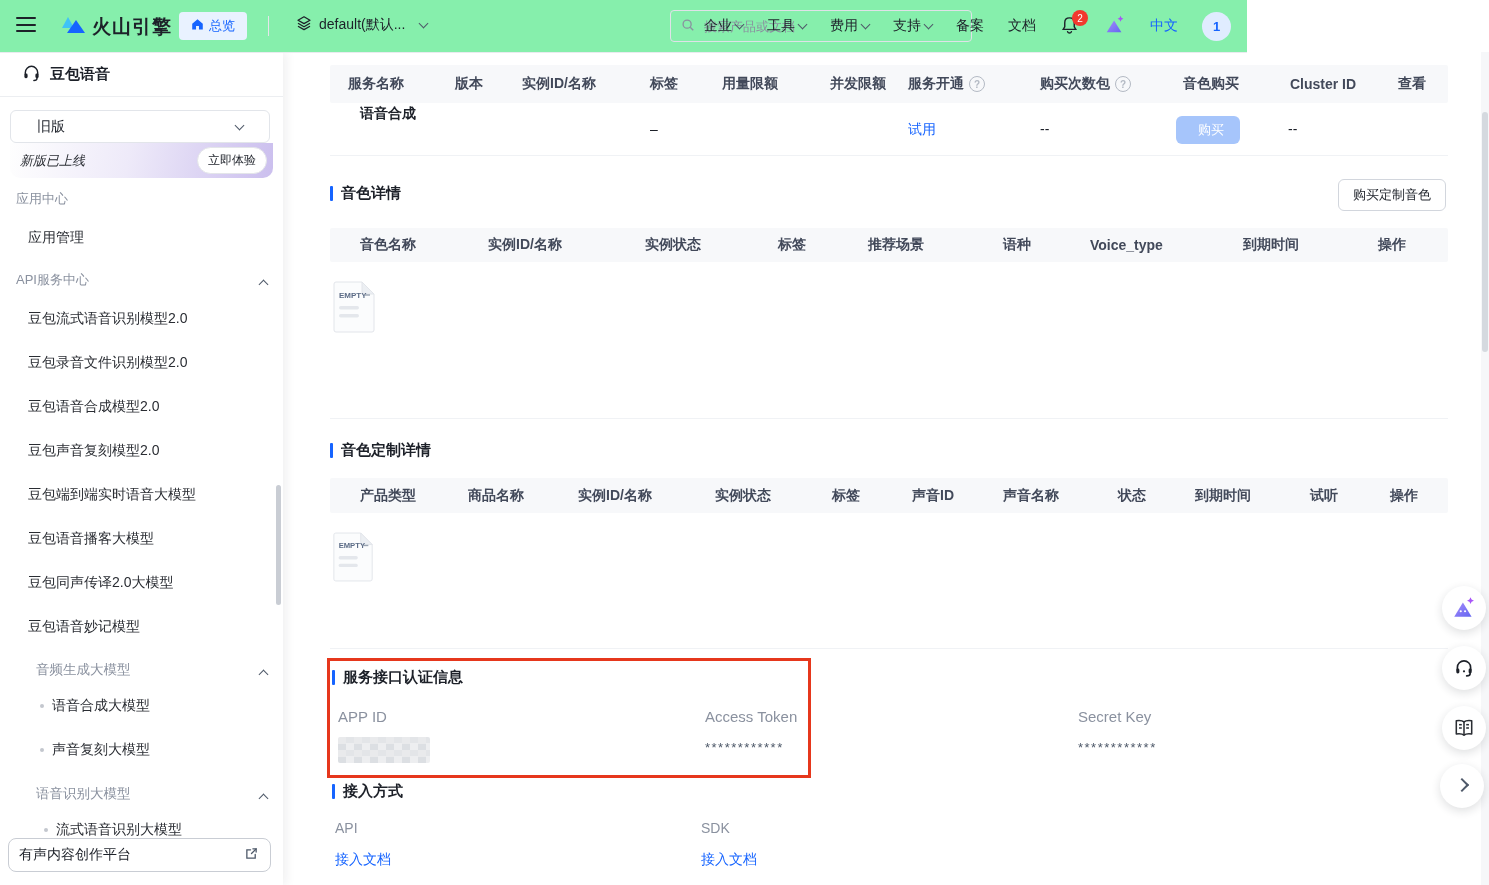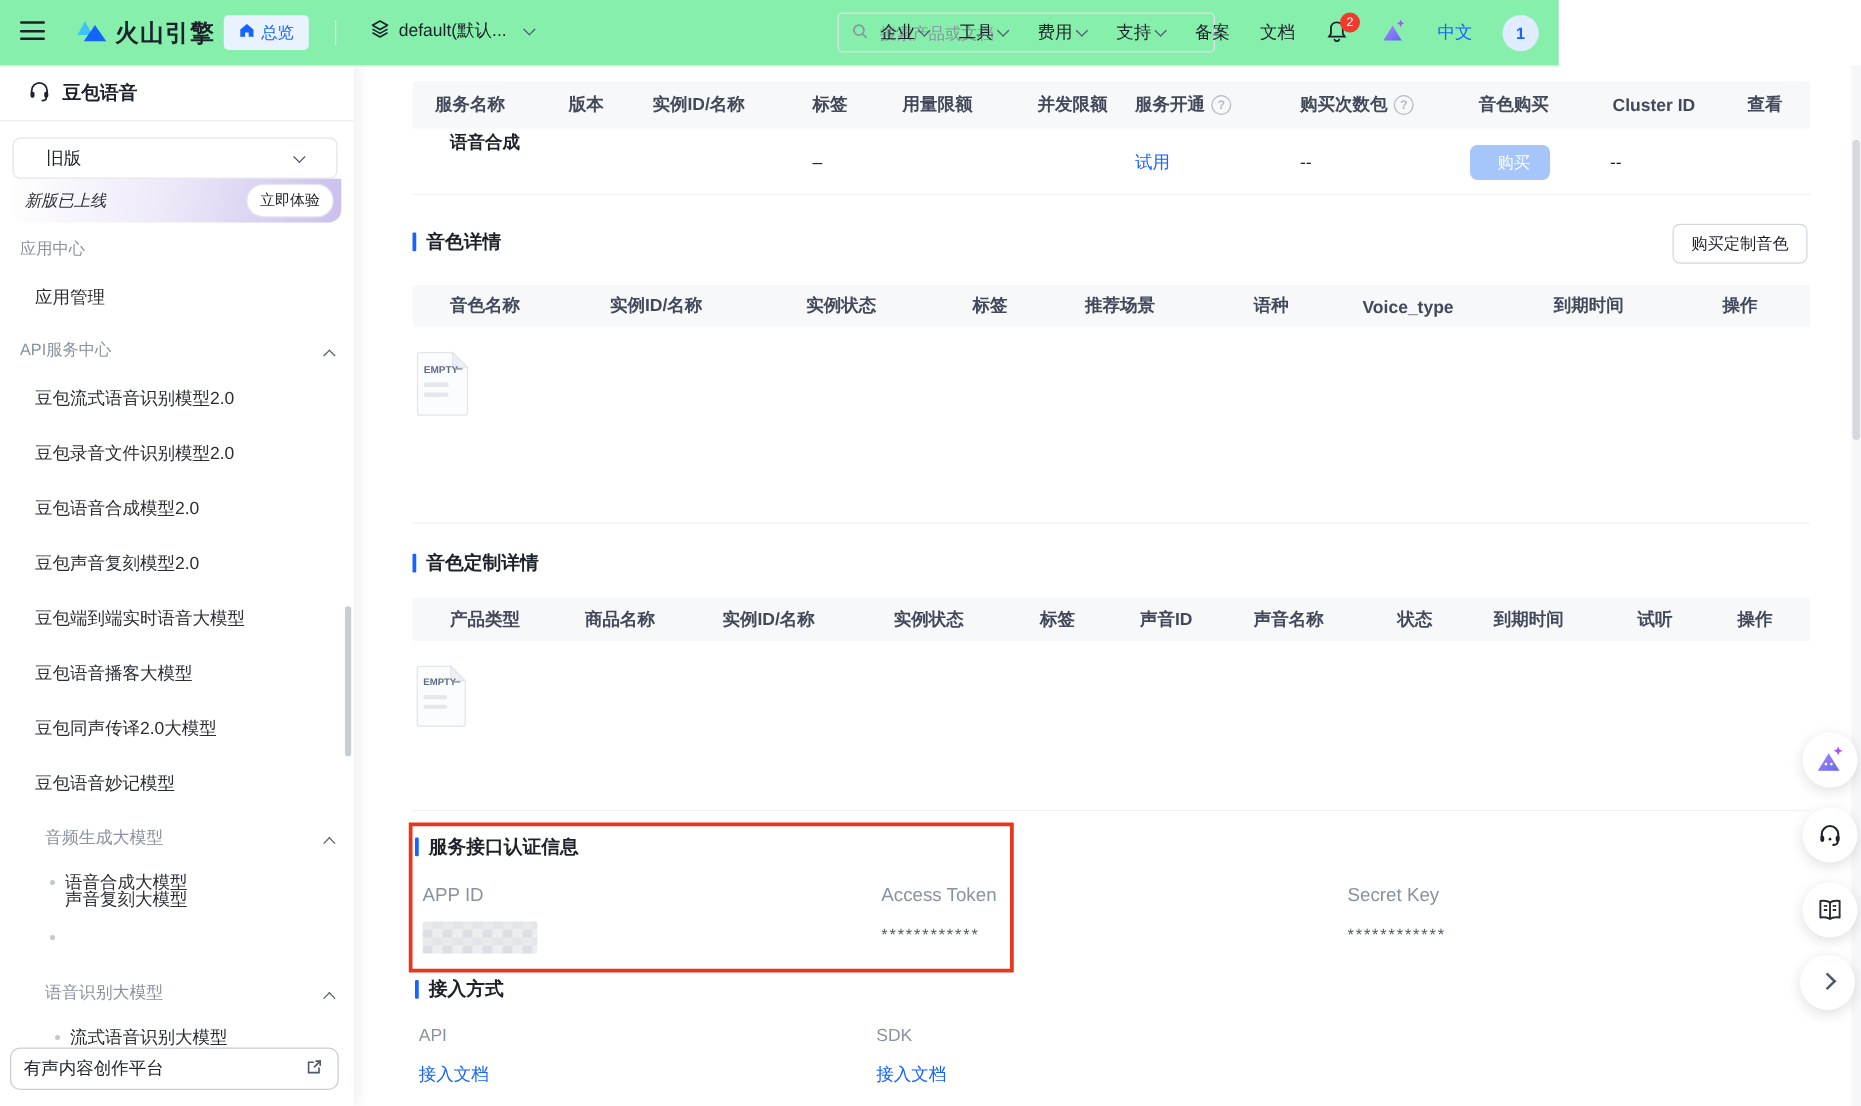--- a/index.html
+++ b/index.html
@@ -232,21 +232,21 @@
     <span class="sb-item" style="left:28px;top:478px;">豆包语音播客大模型</span>
     <span class="sb-item" style="left:28px;top:522px;">豆包同声传译2.0大模型</span>
     <span class="sb-item" style="left:28px;top:566px;">豆包语音妙记模型</span>
 
     <span class="sb-label" style="left:36px;top:609px;font-size:13.5px;">音频生成大模型</span>
     <i class="chev up sb-group-chev" style="top:616px;"></i>
 
     <span class="sb-dot" style="left:40px;top:652px;"></span>
     <span class="sb-item" style="left:52px;top:645px;">语音合成大模型</span>
     <span class="sb-dot" style="left:40px;top:696px;"></span>
-    <span class="sb-item" style="left:52px;top:659px;">声音复刻大模型</span>
+    <span class="sb-item" style="left:52px;top:689px;">声音复刻大模型</span>
 
     <span class="sb-label" style="left:36px;top:733px;font-size:13.5px;">语音识别大模型</span>
     <i class="chev up sb-group-chev" style="top:740px;"></i>
 
     <span class="sb-dot" style="left:44px;top:776px;"></span>
     <span class="sb-item" style="left:56px;top:769px;">流式语音识别大模型</span>
 
     <div class="sb-bottom">
       <span>有声内容创作平台</span>
       <span>

